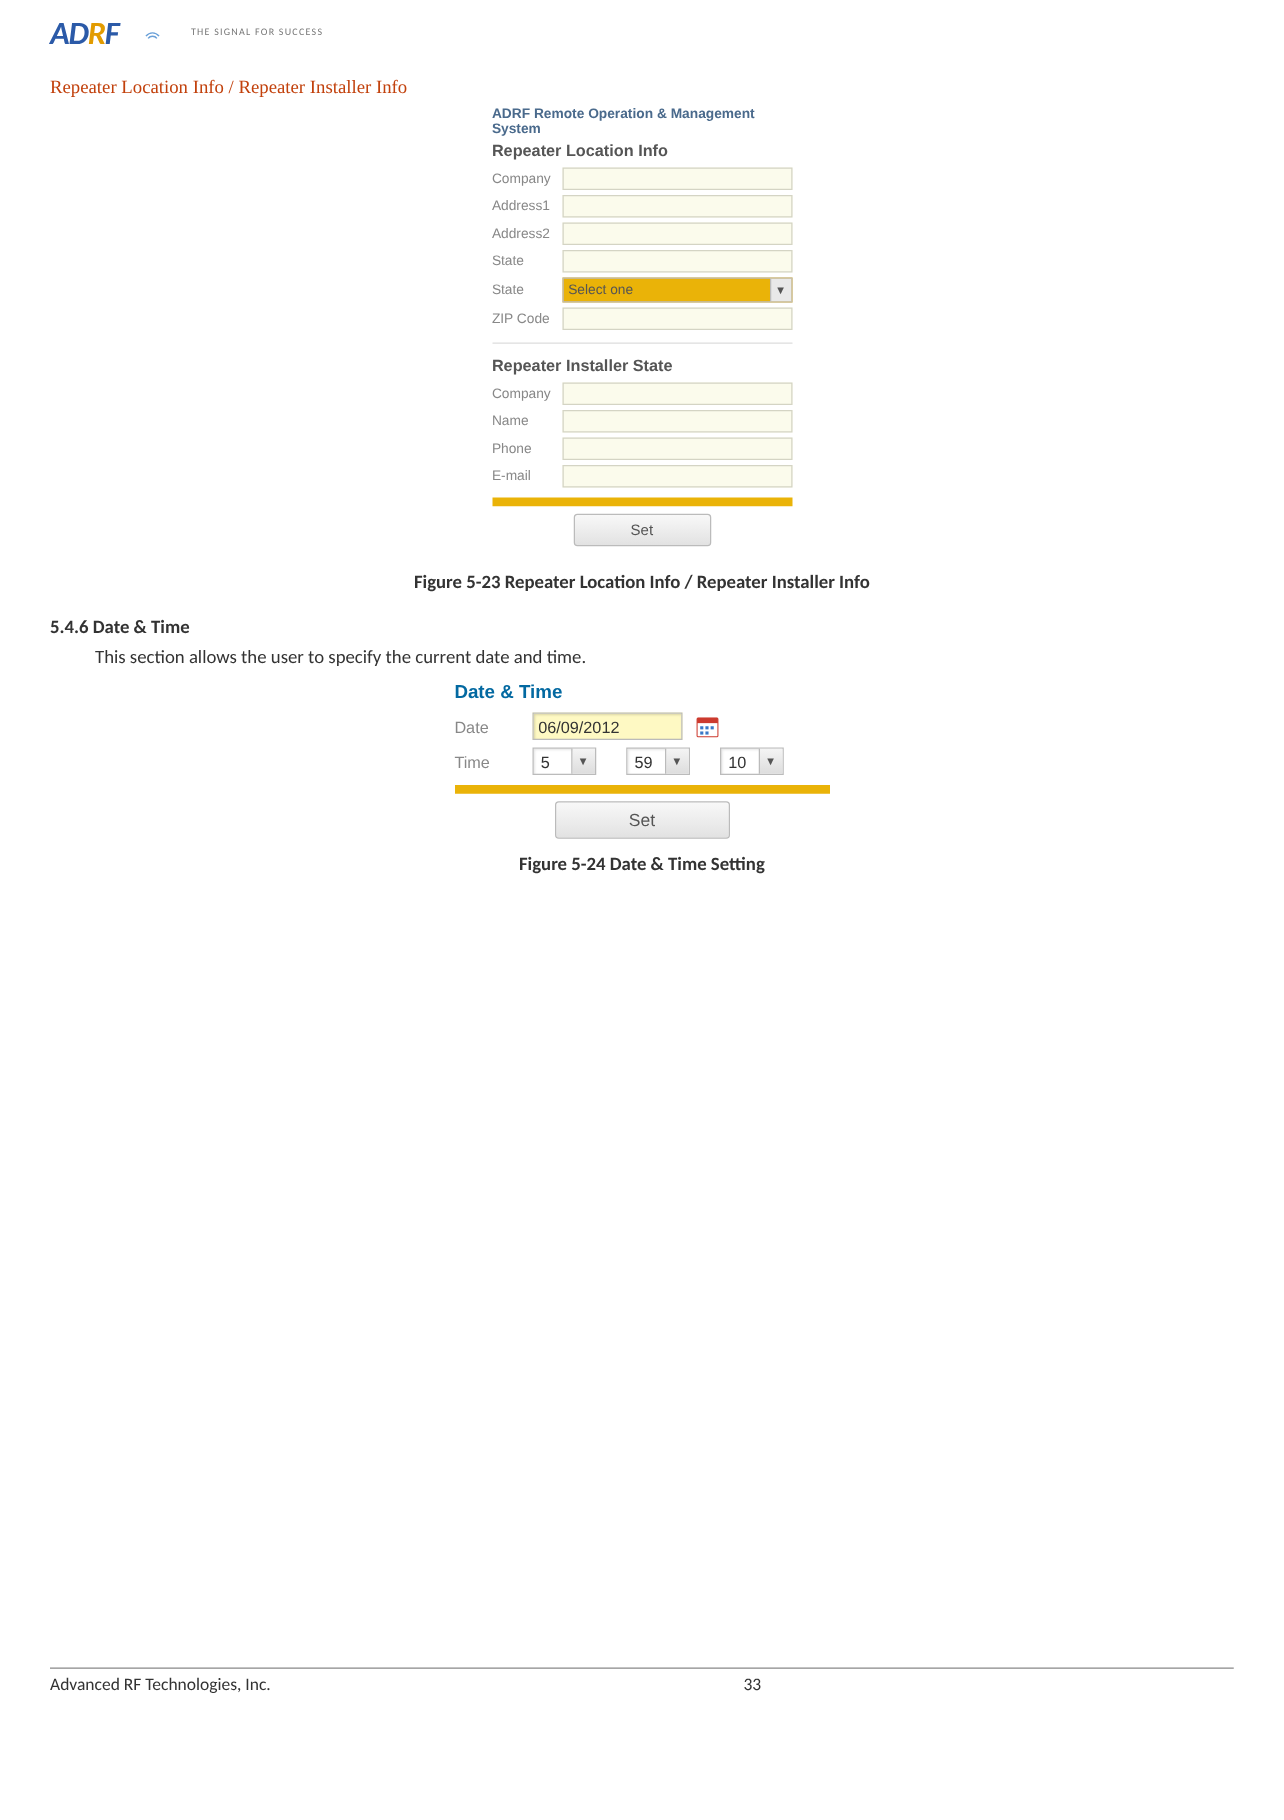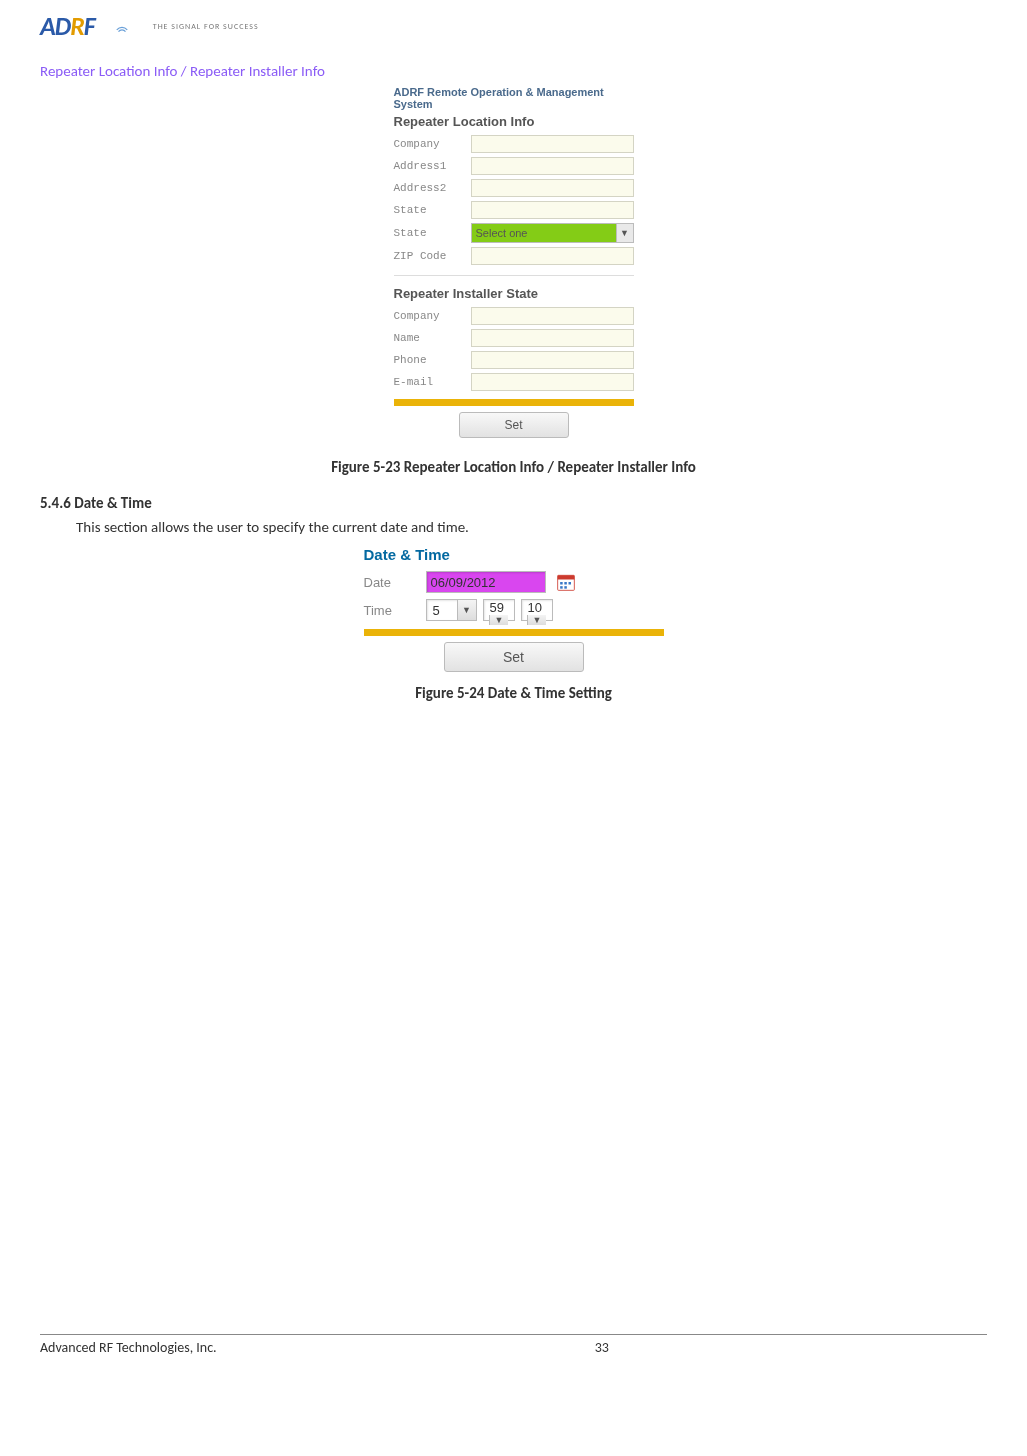--- a/index.html
+++ b/index.html
@@ -40,22 +40,23 @@
     font-weight: normal;
     margin-left: 4px;
   }
   .logo-wifi {
     display: inline-block;
     width: 14px;
     height: 14px;
   }
   .section-title {
     font-size: 15px;
-    color: #8b5cf6;
+    color: #c2410c;
     margin-top: 6px;
+    font-family: Liberation Serif, serif;
   }
   .section-desc {
     font-size: 15px;
     color: #333;
     margin: 4px 0 10px 36px;
   }
   .figure-caption {
     text-align: center;
     font-weight: bold;
     font-size: 15px;
@@ -83,42 +84,41 @@
     font-weight: bold;
     color: #555;
     margin-bottom: 6px;
   }
   .form-row {
     display: flex;
     align-items: center;
     margin-bottom: 4px;
   }
   .form-label {
-    width: 77px;
+    width: 56px;
     font-size: 11px;
     color: #888;
-    font-family: Liberation Mono, monospace;
   }
   .form-input {
     flex: 1;
     height: 18px;
     background: #fbfbec;
     border: 1px solid #d4d4c4;
     box-sizing: border-box;
     padding: 0 4px;
     font-size: 11px;
     color: #555;
   }
   .form-select {
     flex: 1;
     display: flex;
     align-items: center;
     height: 20px;
     border: 1px solid #bcbcbc;
-    background: #84cc16;
+    background: #eab308;
     font-size: 11px;
     color: #555;
     padding-left: 4px;
     position: relative;
     box-sizing: border-box;
   }
   .dd-btn {
     width: 16px;
     height: 18px;
     background: #e9e9e9;
@@ -169,21 +169,21 @@
     font-size: 13px;
     color: #888;
   }
   .panel2 .form-row {
     margin-bottom: 6px;
   }
   .date-input {
     width: 120px;
     height: 22px;
     border: 1px solid #bbb;
-    background: #d946ef;
+    background: #fef9c3;
     box-shadow: inset 1px 1px 2px rgba(0,0,0,0.15);
     font-size: 13px;
     color: #333;
     padding: 0 4px;
     box-sizing: border-box;
   }
   .cal-icon {
     width: 20px;
     height: 20px;
     margin-left: 10px;
@@ -211,21 +211,21 @@
     width: 18px;
     height: 20px;
     background: linear-gradient(#f4f4f4,#ddd);
     border-left: 1px solid #bbb;
     display: flex;
     align-items: center;
     justify-content: center;
     font-size: 9px;
     color: #555;
   }
-  .time-row .time-select + .time-select { margin-left: 6px; flex-direction: column; }
+  .time-row .time-select + .time-select { margin-left: 24px; }
   .panel2 .set-btn {
     width: 140px;
     height: 30px;
     font-size: 14px;
   }
   .footer {
     position: absolute;
     bottom: 24px;
     left: 40px;
     right: 40px;

